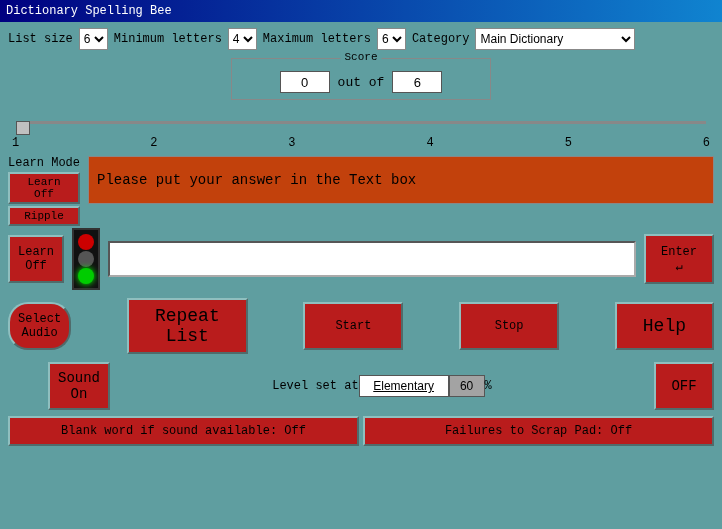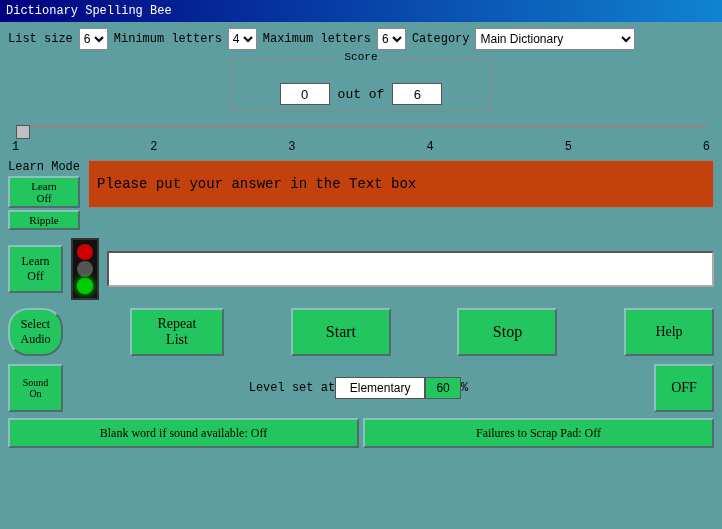--- a/index.html
+++ b/index.html
@@ -39,23 +39,23 @@
     select {
       background: white;
       border: 1px solid #888;
       font-size: 12px;
       height: 22px;
       cursor: pointer;
     }
     .score-box {
       border: 1px solid #888;
       background: #5f9ea0;
-      margin: 0 auto 4px auto;
+      margin: 0 auto 12px auto;
       width: 260px;
-      padding: 20px 10px 6px 10px;
+      padding: 8px 10px 6px 10px;
       position: relative;
     }
     .score-legend {
       font-size: 11px;
       color: #000;
       text-align: center;
       background: #5f9ea0;
       position: absolute;
       top: -8px;
       left: 50%;
@@ -107,45 +107,45 @@
       justify-content: space-between;
       padding: 0 4px;
       font-size: 12px;
       color: #000;
       margin-bottom: 6px;
     }
     .mode-section {
       display: flex;
       align-items: flex-start;
       gap: 8px;
-      margin-bottom: 8px;
+      margin-bottom: 2px;
     }
     .mode-buttons {
       display: flex;
       flex-direction: column;
       gap: 2px;
     }
     .display-box {
       flex: 1;
       background: #c2410c;
       border: 1px solid #888;
       min-height: 48px;
       padding: 6px 8px;
       font-family: 'Courier New', monospace;
       font-size: 14px;
       color: #000;
       display: flex;
       align-items: center;
     }
     .btn {
-      background: #22c55e;
+      background: #b91c1c;
       border: 2px outset #8fbfbf;
       color: #000;
       font-size: 12px;
-      font-family: Liberation Serif, serif;
+      font-family: Liberation Mono, monospace;
       cursor: pointer;
       padding: 3px 8px;
       text-align: center;
       min-width: 50px;
     }
     .btn-mode {
       font-size: 11px;
       min-width: 55px;
       padding: 2px 4px;
     }
@@ -191,27 +191,27 @@
       align-items: center;
       justify-content: center;
     }
     .action-row {
       display: flex;
       align-items: center;
       justify-content: space-between;
       margin-bottom: 8px;
     }
     .btn-large {
-      font-size: 16px;
+      font-size: 12px;
       min-width: 100px;
       min-height: 48px;
       padding: 6px 12px;
     }
     .btn-medium {
-      font-size: 14px;
+      font-size: 18px;
       min-width: 90px;
       min-height: 48px;
       padding: 6px 26px;
       text-align: center;
     }
     .bottom-row {
       display: flex;
       align-items: center;
       justify-content: space-between;
       margin-bottom: 6px;
@@ -222,23 +222,24 @@
       gap: 0;
       font-size: 12px;
     }
     .level-input {
       background: white;
       border: 1px solid #555;
       width: 90px;
       height: 22px;
       text-align: center;
       font-size: 12px;
+      text-decoration: underline;
     }
     .pct-input {
-      background: #22c55e;
+      background: #a3a3a3;
       border: 1px solid #555;
       width: 36px;
       height: 22px;
       text-align: center;
       font-size: 12px;
     }
     .footer-row {
       display: flex;
       gap: 4px;
     }
@@ -324,32 +325,35 @@
   </div>
 
   <div class="input-row">
     <button class="btn learn-off-btn">Learn<br>Off</button>
     <div class="traffic-light">
       <div class="light light-red"></div>
       <div class="light light-yellow"></div>
       <div class="light light-green"></div>
     </div>
     <input class="answer-input" type="text" placeholder="" style="">
+    <button class="btn btn-enter">
+      Enter<br><span>↵</span>
+    </button>
   </div>
 
   <div class="action-row">
     <button class="btn" style="min-width:55px;min-height:48px;font-size:12px;border-radius:20px;">Select<br>Audio</button>
     <button class="btn btn-medium">Repeat<br>List</button>
     <button class="btn btn-large">Start</button>
     <button class="btn btn-large">Stop</button>
     <button class="btn btn-medium">Help</button>
   </div>
 
   <div class="bottom-row">
-    <button class="btn" style="min-width:55px;min-height:48px;font-size:10px;">Sound<br>On</button>
+    <button class="btn" style="min-width:55px;min-height:48px;font-size:14px;margin-left:40px;">Sound<br>On</button>
     <div class="level-section">
       <span>Level set at</span>
       <input class="level-input" type="text" value="Elementary" style="">
       <input class="pct-input" type="text" value="60" style="">
       <span>%</span>
     </div>
     <button class="btn btn-off-big">OFF</button>
   </div>
 
   <div class="footer-row">

